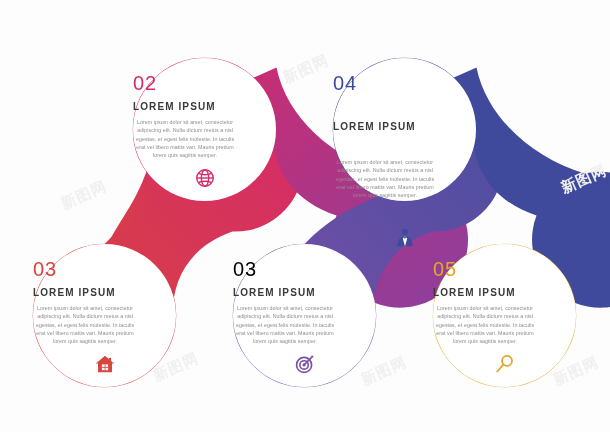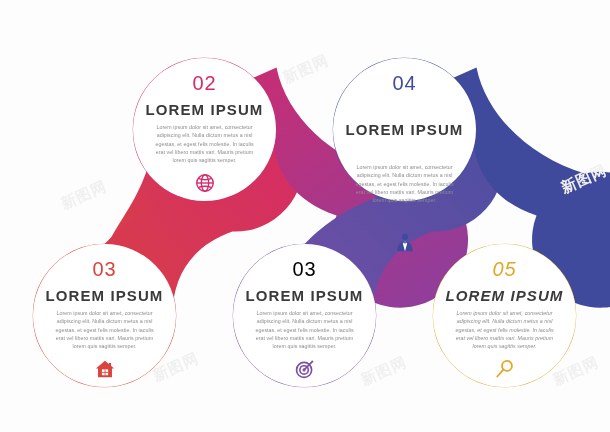--- a/index.html
+++ b/index.html
@@ -24,30 +24,29 @@
     width: 610px;
     height: 432px;
   }
   .node {
     position: absolute;
     box-sizing: border-box;
     border-radius: 50%;
     background: #ffffff;
     display: flex;
     flex-direction: column;
-    align-items: center;
   }
   .node-num {
     font-size: 20px;
     font-weight: 400;
     letter-spacing: 1px;
     line-height: 1;
   }
   .node-title {
-    font-size: 15px;
+    font-size: 10px;
     font-weight: bold;
     letter-spacing: 1.1px;
     color: #3a3a3a;
     line-height: 1;
   }
   .node-body {
     font-size: 5.3px;
     line-height: 1.58;
     color: #8d8d8d;
     text-align: center;
@@ -59,21 +58,21 @@
     justify-content: center;
   }
   .node-icon svg {
     display: block;
   }
   
   .n01 { left: 33px;  top: 244px; width: 143px; height: 143px; padding-top: 15px; }
   .n02 { left: 133px; top: 58px;  width: 143px; height: 143px; padding-top: 15px; }
   .n03 { left: 233px; top: 244px; width: 143px; height: 143px; padding-top: 15px; }
   .n04 { left: 333px; top: 58px;  width: 143px; height: 143px; padding-top: 15px; gap: 20px; }
-  .n05 { left: 433px; top: 244px; width: 143px; height: 143px; padding-top: 15px; font-style: italic; }
+  .n05 { left: 433px; top: 244px; width: 143px; height: 143px; padding-top: 15px; }
   .node-num   { margin-bottom: 9px; }
   .node-title { margin-bottom: 6px; }
   .node-body  { width: 104px; }
   .node-icon  { margin-top: 7px; }
   .watermark {
     position: absolute;
     color: #f0f0f0;
     font-size: 15px;
     font-weight: bold;
     transform: rotate(-24deg);

